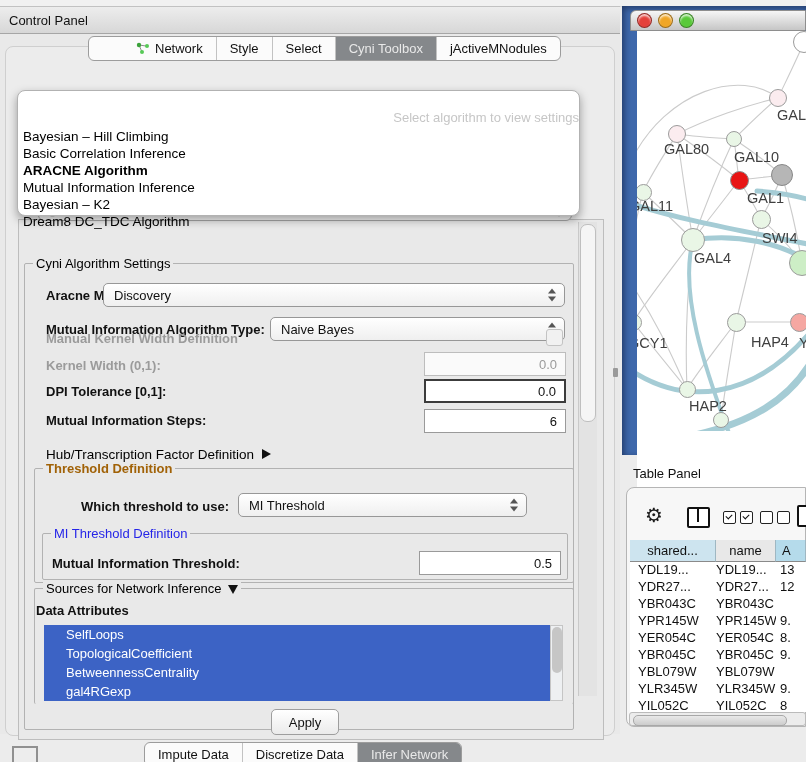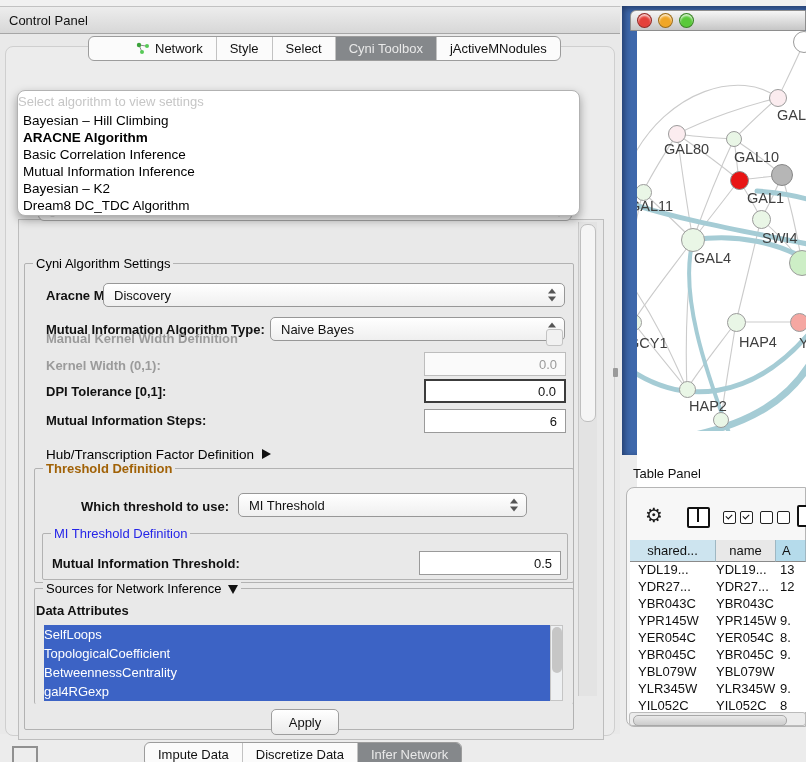--- a/index.html
+++ b/index.html
@@ -19,21 +19,21 @@
   
   .seg{display:flex;height:23px;border:1px solid #9c9c9c;border-radius:6px;background:#fbfbfb;overflow:hidden;}
   .seg .tab{display:flex;align-items:center;padding:0 13px;font-size:13px;color:#111;border-left:1px solid #c2c2c2;white-space:nowrap;}
   .seg .tab:first-child{border-left:none;}
   .seg .tab.sel{background:#85888b;color:#e9e9e9;}
   .tabbar{left:88px;top:3px;padding-left:34px;}
   .net-tab-ico{margin-right:5px;display:inline-block;width:14px;height:13px;}
   
   .dropdown{left:17px;top:57px;width:561px;height:124px;background:#fff;border:1px solid #b2b2b2;border-radius:8px;
      box-shadow:0 4px 10px rgba(0,0,0,.35);z-index:60;}
-  .dd-hint{height:21px;line-height:21px;text-align:left;color:#c6c6c6;font-size:13px;}
+  .dd-hint{height:21px;line-height:21px;text-align:right;color:#c6c6c6;font-size:13px;margin-top:16px;}
   .dd-item{height:17px;line-height:17px;padding-left:5px;font-size:13.5px;color:#000;}
   .dd-item.bold{font-weight:bold;}
   .ghost-combo{left:38px;top:166px;width:522px;height:20px;border:1px solid #a8a8a8;border-radius:6px;background:#f6f6f6;
      z-index:5;font-size:13px;color:#cécece;color:#cbcbcb;line-height:20px;padding-left:10px;overflow:hidden;}
   
   .wrapper{left:18px;top:186px;width:584px;height:519px;background:#e9e9e9;border:1px solid #bdbdbd;z-index:2;}
   .vscroll{left:578px;top:189px;width:18px;height:474px;background:#e3e3e3;border-left:1px solid #c9c9c9;z-index:3;}
   .vthumb{left:580px;top:191px;width:14px;height:196px;background:#f5f5f5;border:1px solid #bfbfbf;border-radius:7px;z-index:4;}
   .group{border:1px solid #b2b2b2;border-radius:2px;z-index:3;}
   .gtitle{position:absolute;top:-8px;left:8px;background:#e9e9e9;padding:0 3px;font-size:13px;white-space:nowrap;}
@@ -47,21 +47,21 @@
   .spin:before{content:"";position:absolute;left:0;top:0;border-left:4.5px solid transparent;border-right:4.5px solid transparent;border-bottom:5px solid #555;}
   .spin:after{content:"";position:absolute;left:0;bottom:0;border-left:4.5px solid transparent;border-right:4.5px solid transparent;border-top:5px solid #555;}
   .tfield{position:absolute;background:#fff;border:1px solid #9a9a9a;font-size:13px;color:#111;display:flex;
      align-items:center;justify-content:flex-end;padding-right:8px;z-index:4;box-sizing:border-box;}
   .tfield.dis{color:#9b9b9b;background:#fafafa;border-color:#bdbdbd;}
   .tfield.focus{border:2px solid #3c3c3c;}
   .checkbox{position:absolute;width:15px;height:15px;border:1px solid #c3c3c3;border-radius:3px;background:#f1f1f1;z-index:4;}
   .tri-r{display:inline-block;width:0;height:0;border-left:9px solid #111;border-top:5.5px solid transparent;border-bottom:5.5px solid transparent;margin-left:8px;}
   .tri-d{display:inline-block;width:0;height:0;border-top:9px solid #111;border-left:5.5px solid transparent;border-right:5.5px solid transparent;margin-left:6px;position:relative;top:1px;}
   .attr-list{left:44px;top:592px;width:506px;height:76px;background:#3c63c5;z-index:4;overflow:hidden;}
-  .attr-item{height:19px;line-height:19px;color:#fff;font-size:13px;padding-left:0;white-space:nowrap;}
+  .attr-item{height:19px;line-height:19px;color:#fff;font-size:13px;padding-left:22px;white-space:nowrap;}
   .list-scroll{left:550px;top:592px;width:13px;height:76px;background:#eef0f2;border:1px solid #c5c5c5;z-index:5;box-sizing:border-box;}
   .list-thumb{left:551.5px;top:594px;width:10px;height:46px;background:#c6c6c6;border-radius:5px;z-index:6;}
   .apply-btn{left:271px;top:676px;width:66px;height:24px;background:linear-gradient(#ffffff,#ebebeb);border:1px solid #9e9e9e;
      border-radius:5px;font-size:13px;color:#111;display:flex;align-items:center;justify-content:center;z-index:5;}
   .bottom-tabbar{left:144px;top:709px;z-index:5;}
   .mini-ico{left:12px;top:746px;width:22px;height:15px;border:2px solid #909090;background:#ededed;}
   .split-handle{left:613px;top:368px;width:5px;height:9px;background:#9a9a9a;border-radius:1px;}
   
   .blue-panel{left:622px;top:6px;width:184px;height:449px;background:#3e68ab;box-shadow:inset 2px 2px 6px rgba(0,0,20,.45);}
   .net-titlebar{left:630px;top:10px;width:176px;height:21px;background:linear-gradient(#f6f6f6,#c6c6c6);
@@ -134,22 +134,22 @@
     </div>
 
     <div class="abs ghost-combo">
       <span>gal-filtered sif default node</span>
       <span class="spin"></span>
     </div>
 
     <div class="abs dropdown">
       <div class="dd-hint">Select algorithm to view settings</div>
       <div class="dd-item">Bayesian – Hill Climbing</div>
+      <div class="dd-item">Basic Correlation Inference</div>
       <div class="dd-item bold">ARACNE Algorithm</div>
-      <div class="dd-item">Basic Correlation Inference</div>
       <div class="dd-item">Mutual Information Inference</div>
       <div class="dd-item">Bayesian – K2</div>
       <div class="dd-item">Dream8 DC_TDC Algorithm</div>
     </div>
 
     <div class="abs wrapper"></div>
     <div class="abs vscroll"></div>
     <div class="abs vthumb"></div>
 
     <div class="abs group" style="left:24px;top:205px;width:548px;height:465px;margin-top:25px;">
@@ -306,21 +306,21 @@
     <div class="node" style="left:76px;top:381px;width:16px;height:16px;"></div>
 
     <span class="nlabel" style="left:140px;top:76px;">GAL</span>
     <span class="nlabel" style="left:27px;top:110px;">GAL80</span>
     <span class="nlabel" style="left:97px;top:118px;">GAL10</span>
     <span class="nlabel" style="left:110px;top:159px;">GAL1</span>
     <span class="nlabel" style="left:-8px;top:167px;">GAL11</span>
     <span class="nlabel" style="left:125px;top:199px;">SWI4</span>
     <span class="nlabel" style="left:57px;top:219px;">GAL4</span>
     <span class="nlabel" style="left:-9px;top:304px;">GCY1</span>
-    <span class="nlabel" style="left:102px;top:303px;text-align:right;">HAP4</span>
+    <span class="nlabel" style="left:114px;top:303px;text-align:right;">HAP4</span>
     <span class="nlabel" style="left:162px;top:304px;">Y</span>
     <span class="nlabel" style="left:52px;top:367px;">HAP2</span>
   </div>
 
   <div class="abs tp-label">Table Panel</div>
   <div class="abs tp-box"></div>
   <div class="abs gear">⚙</div>
   <div class="abs cols-ico"></div>
   <div class="abs" style="left:723px;top:511px;z-index:4;"><span class="cb checked"></span><span class="cb checked"></span></div>
   <div class="abs" style="left:760px;top:511px;z-index:4;"><span class="cb"></span><span class="cb"></span></div>

